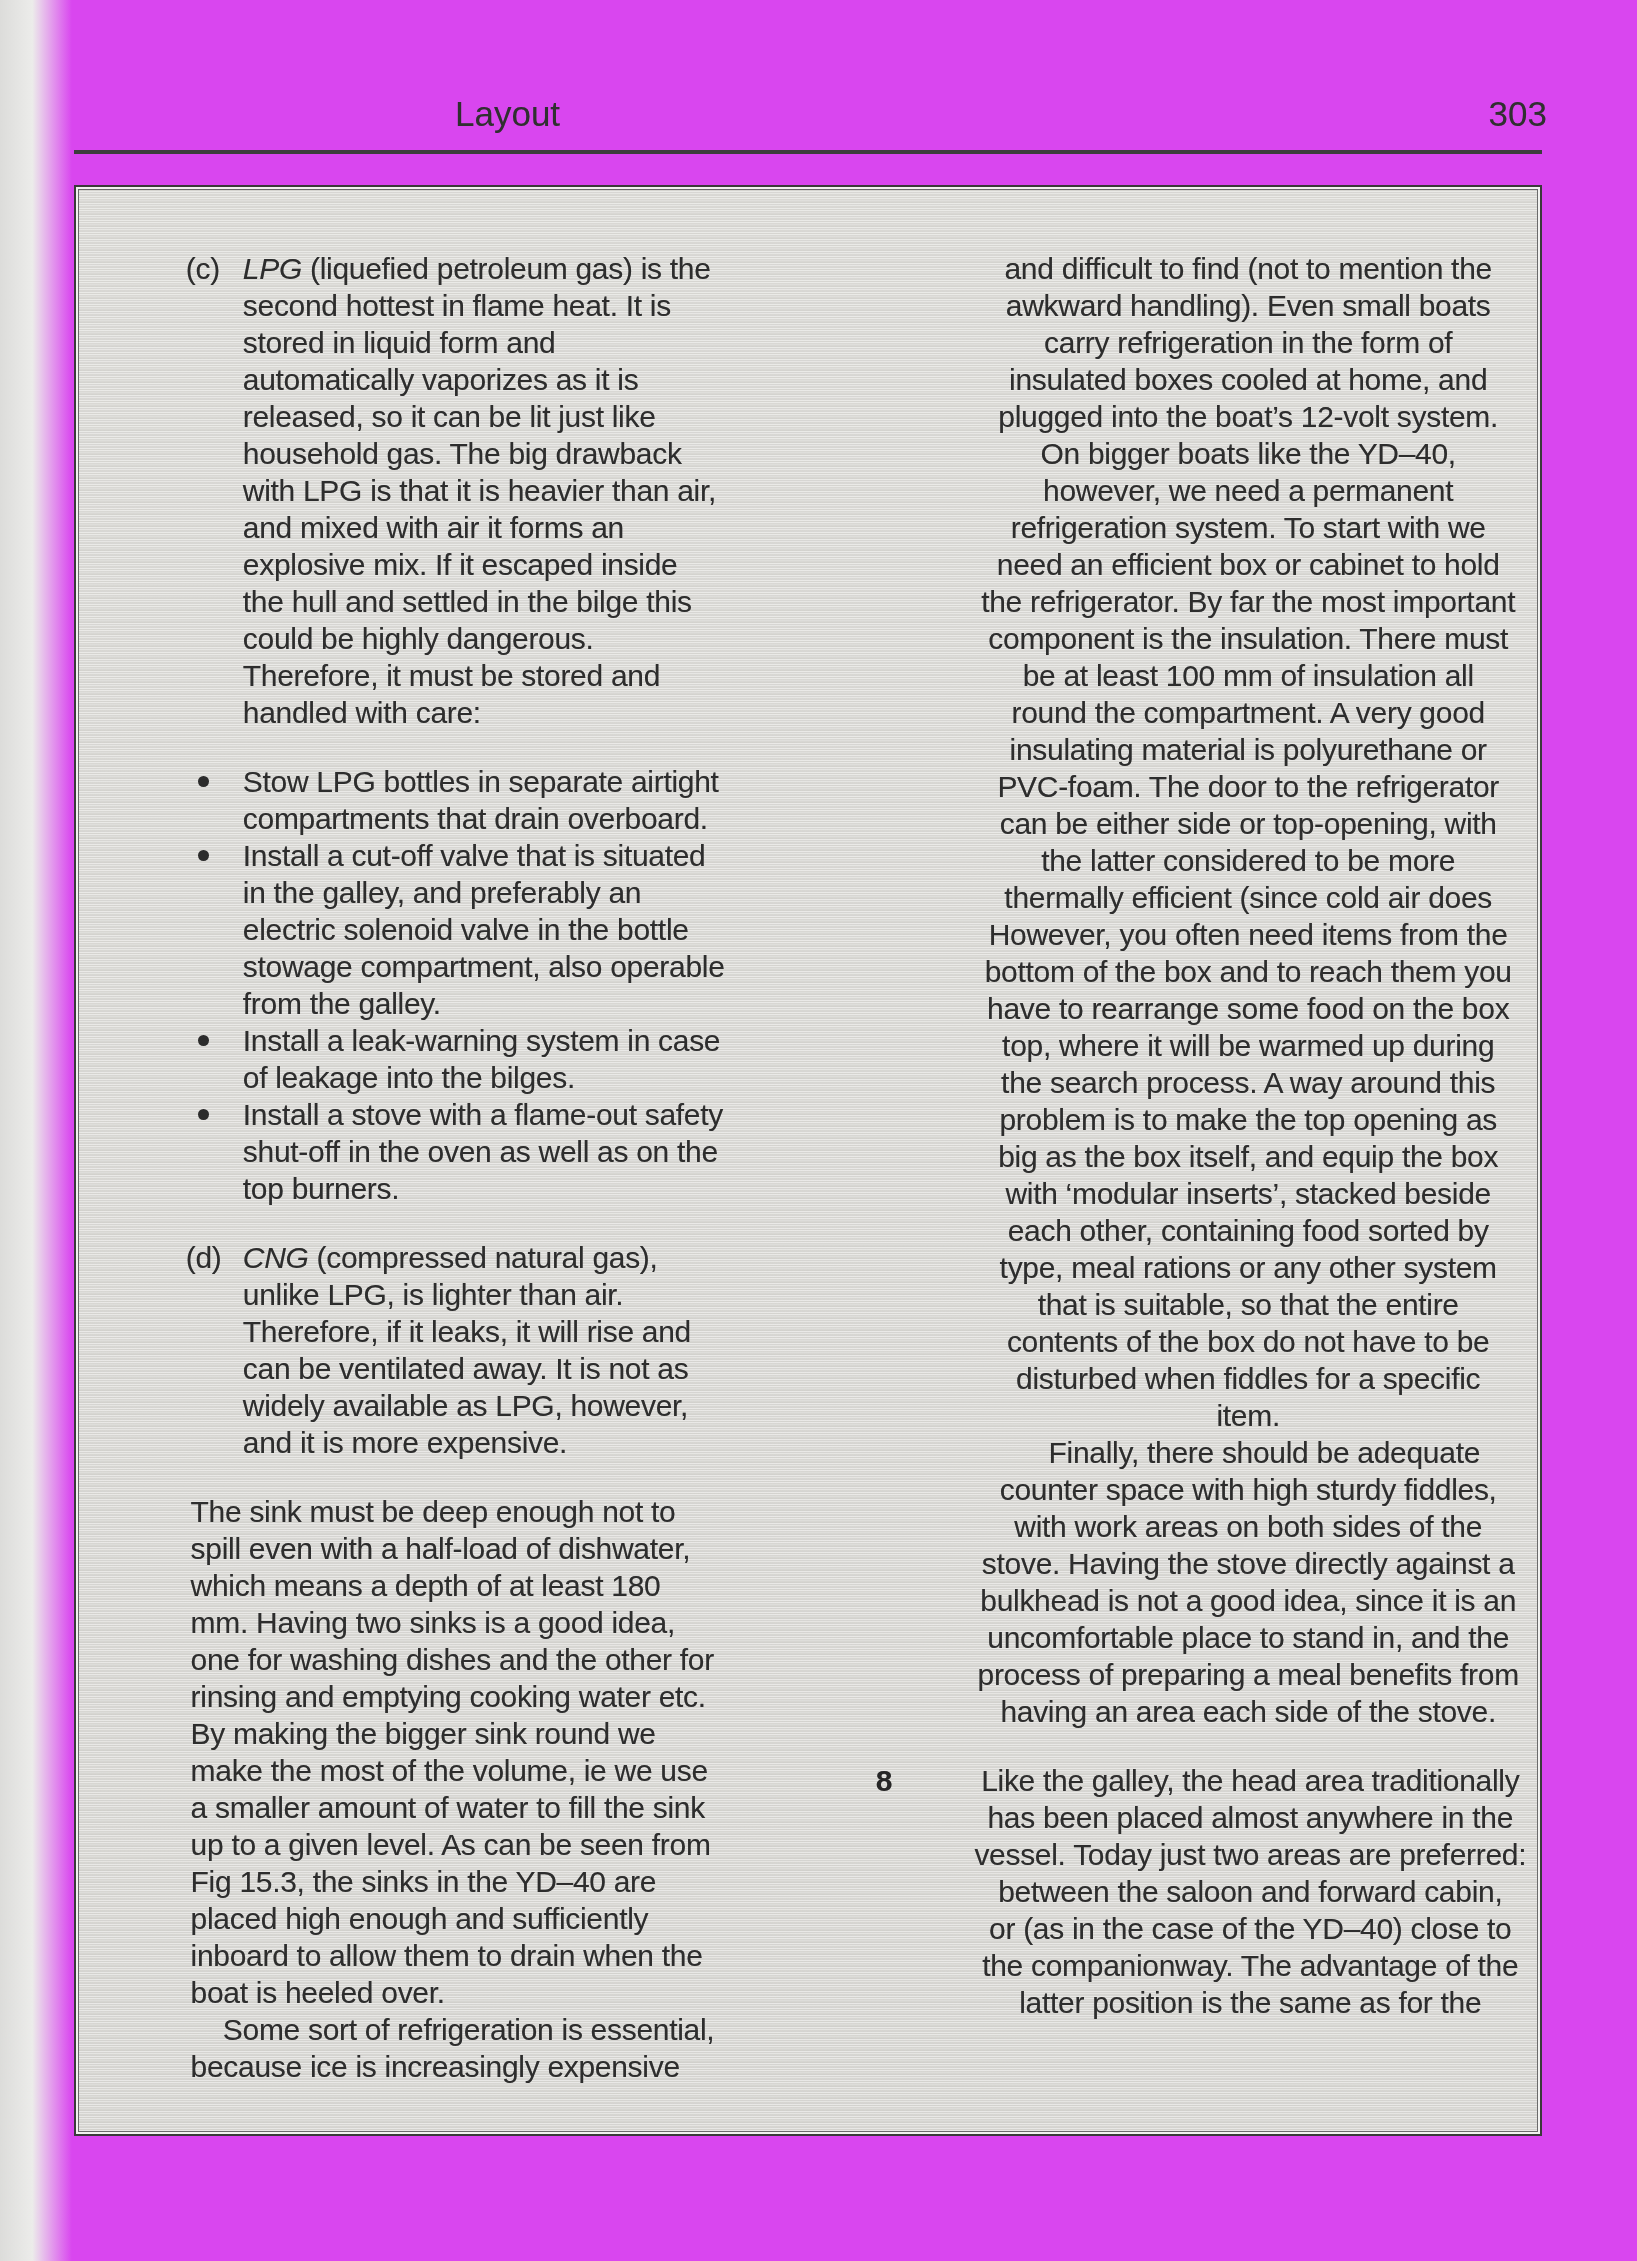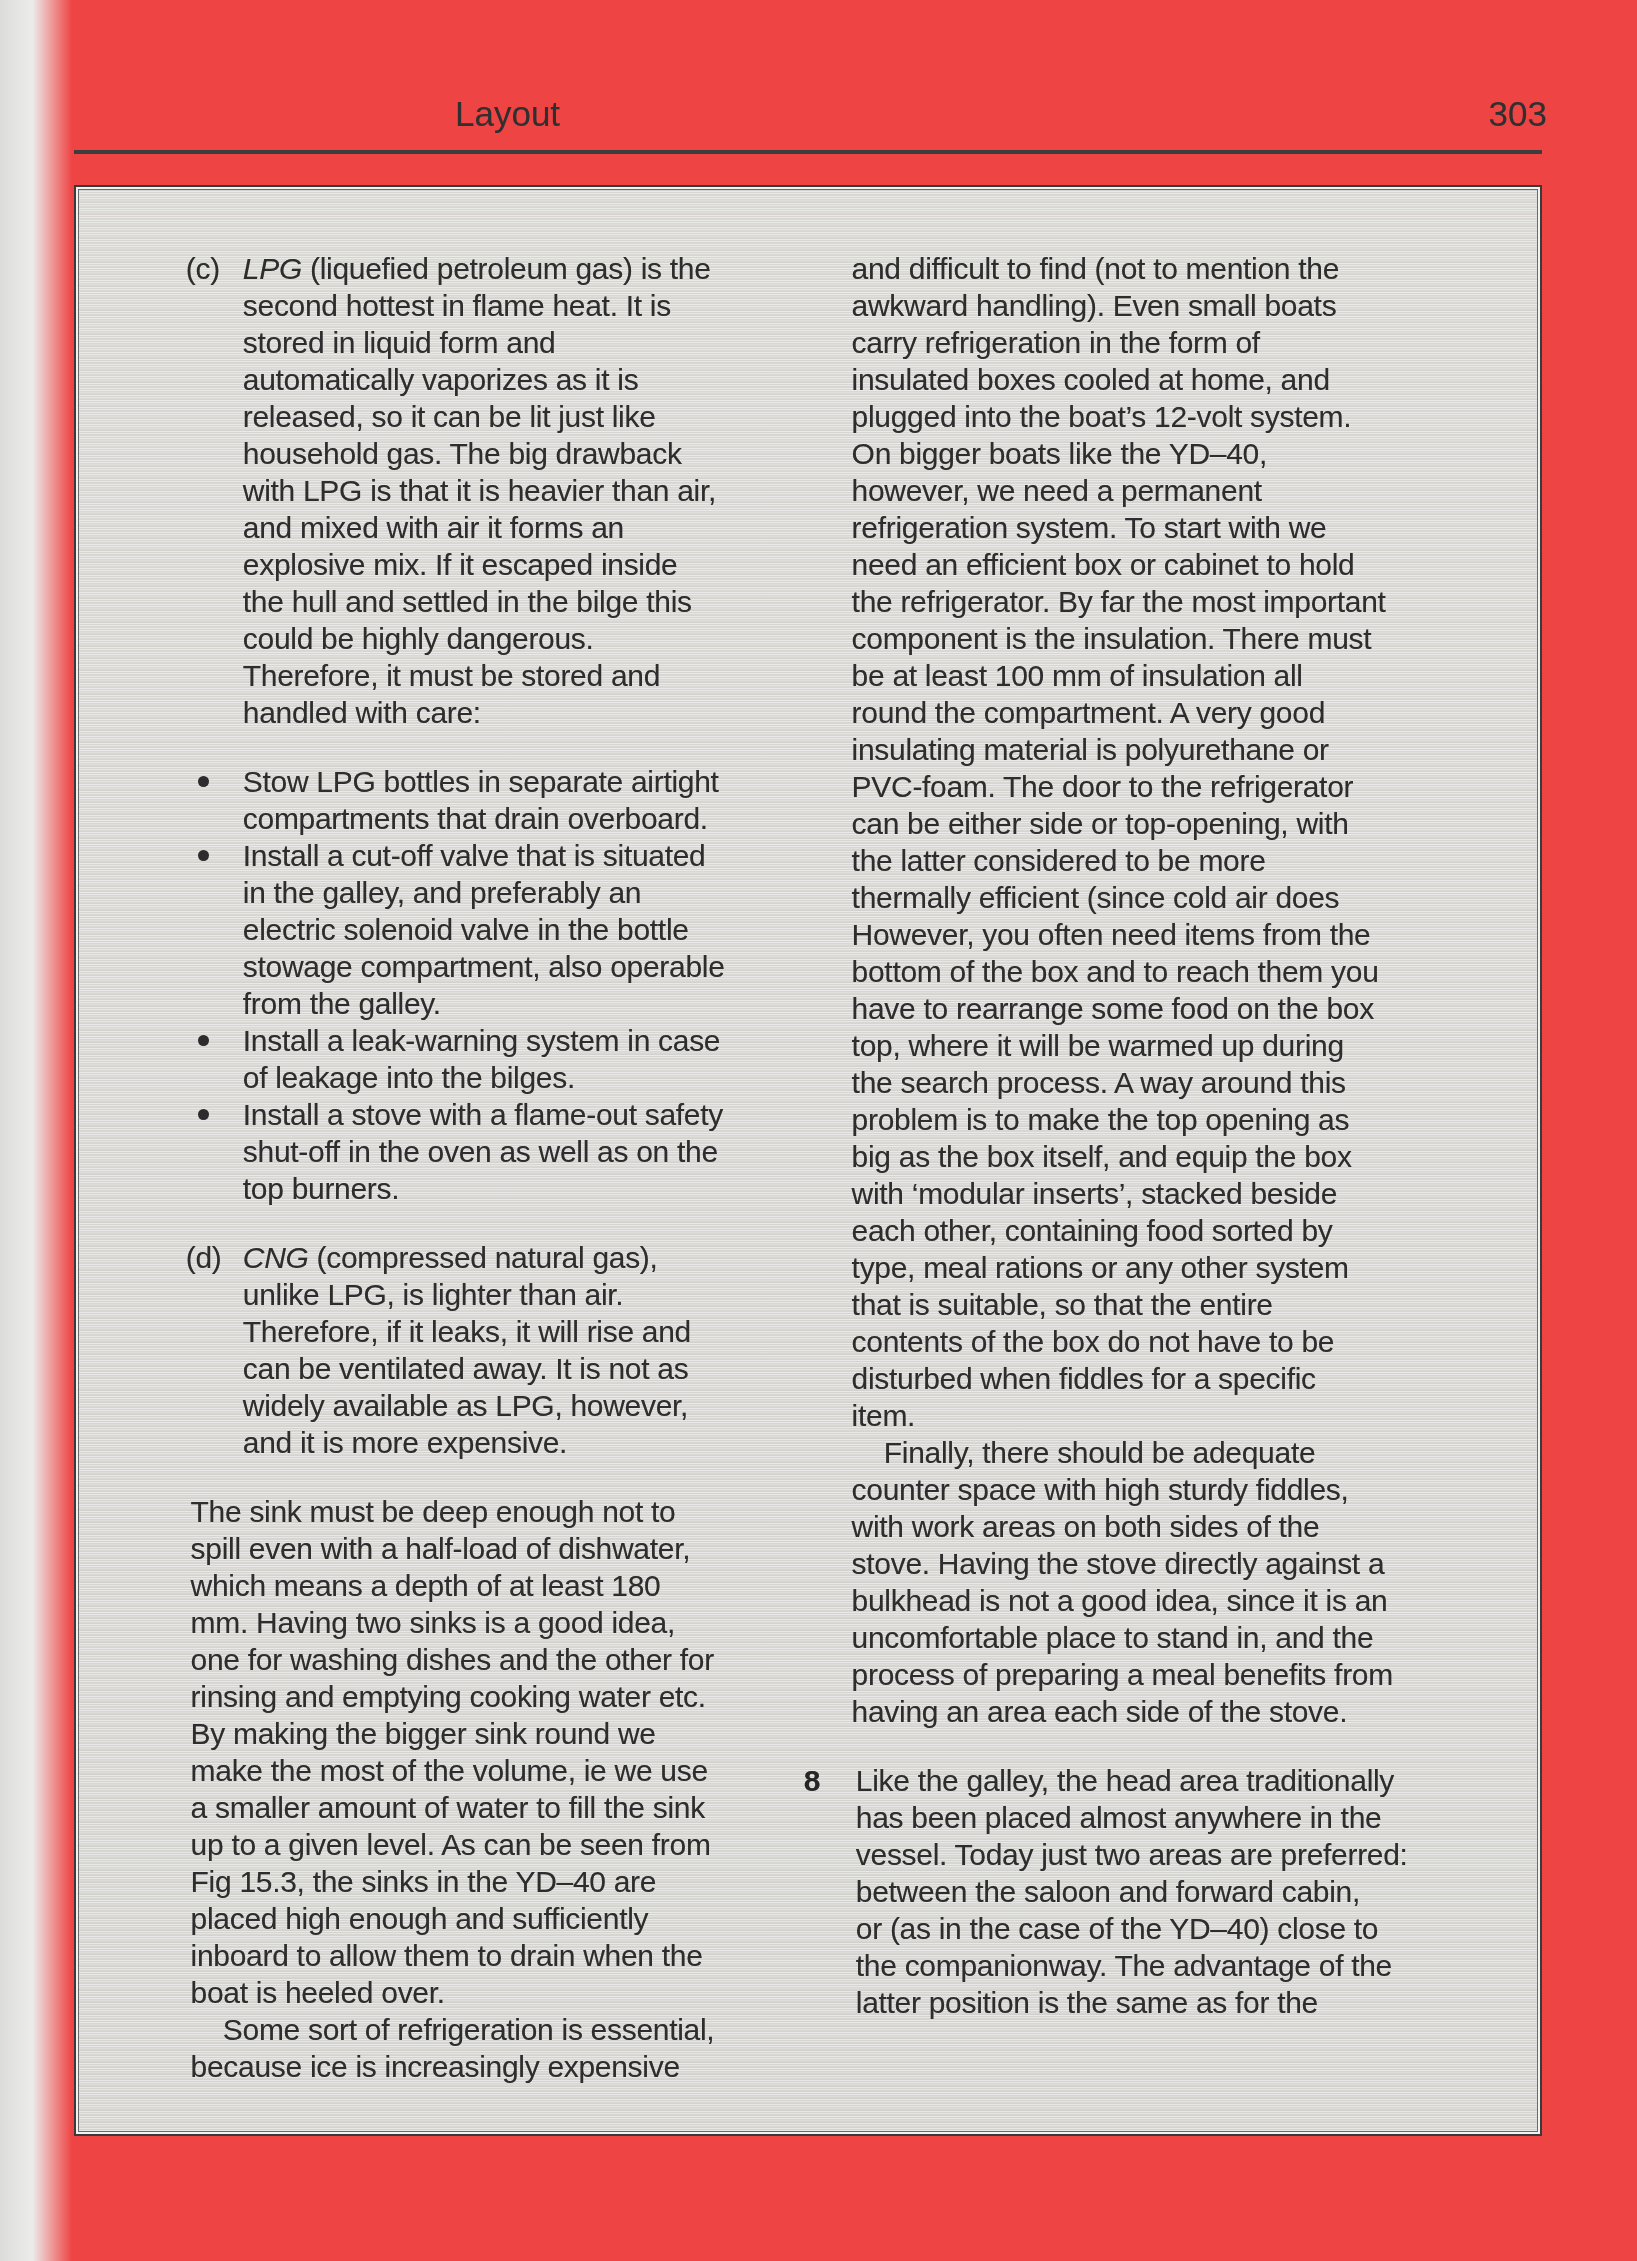--- a/index.html
+++ b/index.html
@@ -6,21 +6,21 @@
     --ink:#2d2d2d;
     --box-fill:#d7d6d2;
     --border-dark:#3a3a3a;
     --border-mid:#6b6b6b;
     --rule:#3d3d3d;
   }
   html,body{margin:0;padding:0;background:#ffffff;}
   .page{
     position:relative;
     width:1637px;height:2261px;
-    background:#ef4444;
+    background:#d946ef;
     overflow:hidden;
     font-family:"Liberation Sans", sans-serif;
     color:var(--ink);
   }
   .scan-edge{
     position:absolute;left:0;top:0;width:72px;height:100%;
     background:linear-gradient(90deg,#dcdcda 0%,#ececea 45%,rgba(255,255,255,0) 100%);
   }
   .page-header{position:absolute;left:0;top:90px;width:1637px;height:48px;}
   .page-title{
@@ -55,21 +55,21 @@
       linear-gradient(180deg, rgba(255,255,255,0.05), rgba(210,210,205,0.12));
   }
   .column{
     position:absolute;top:60px;
     font-size:30px;line-height:37px;
     letter-spacing:-0.3px;
     color:var(--ink);
     text-shadow:0 0 0.6px rgba(55,55,55,.38);
   }
   .column-left{left:107px;width:678px;}
-  .column-right{left:768px;width:654px;}
+  .column-right{left:840px;width:654px;text-align:center;}
   .block{position:relative;}
   .block.gap{margin-top:32px;}
   .line{position:relative;height:37px;white-space:nowrap;}
   .block.labeled .line{padding-left:57px;}
   .block.labeled .label{position:absolute;left:0;top:0;}
   .block.bullet .line{padding-left:57px;}
   .block.bullet .dot{
     position:absolute;left:12px;top:13px;width:10.8px;height:10.8px;
     border-radius:50%;background:#2c2c2c;
   }

